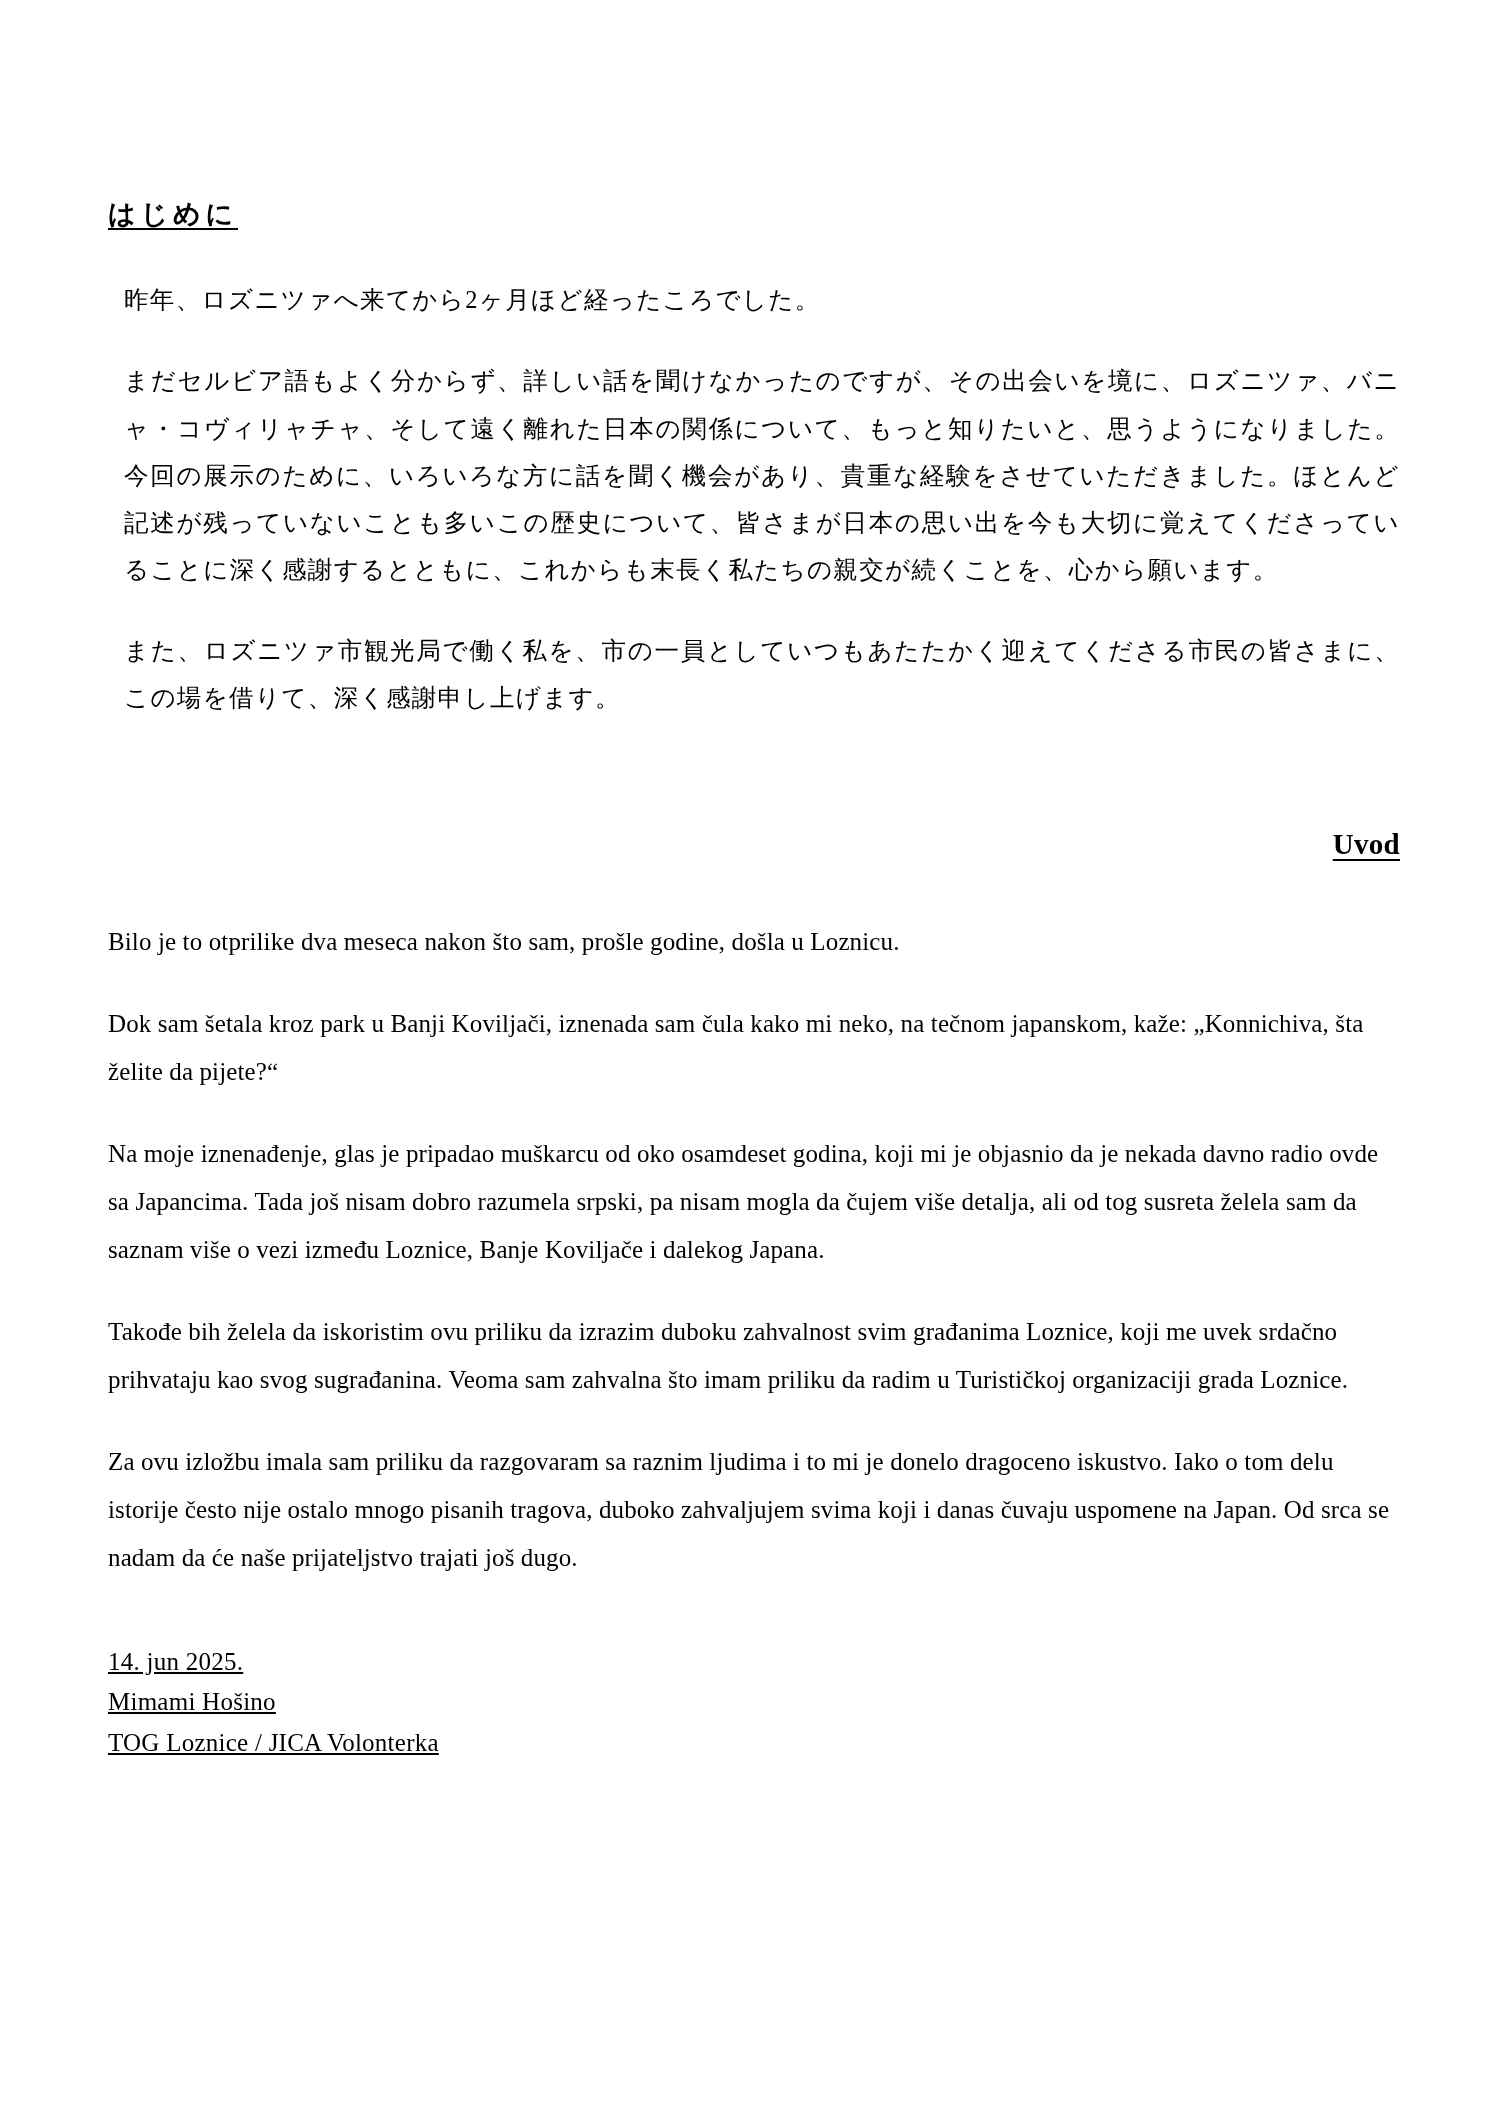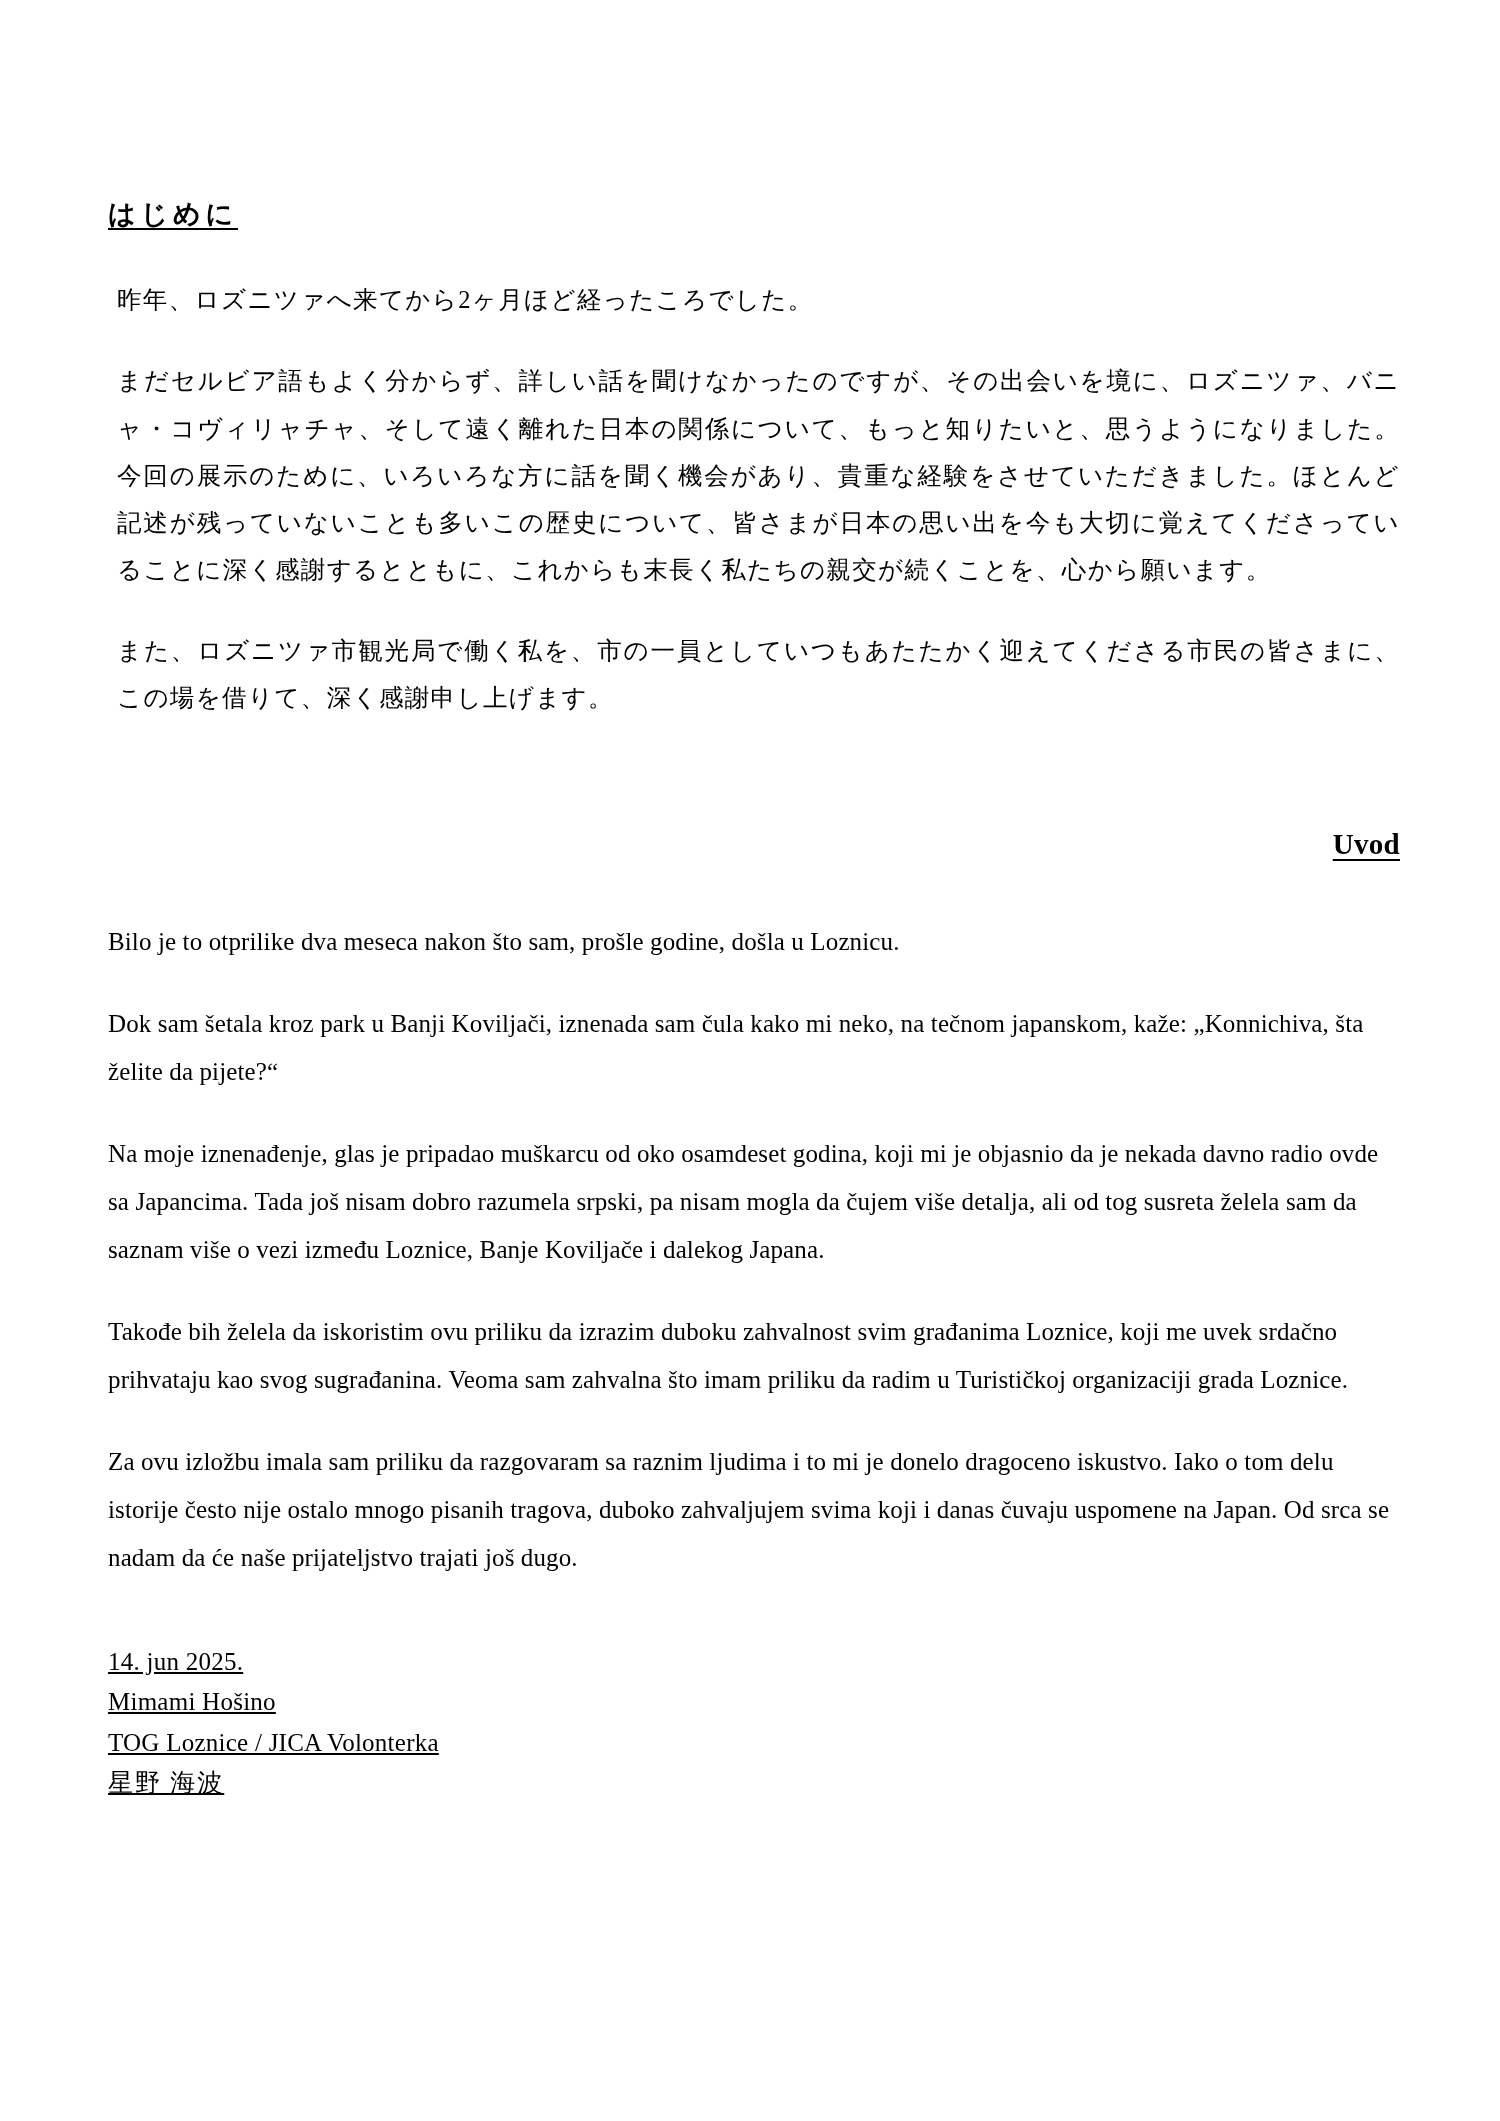--- a/index.html
+++ b/index.html
@@ -50,21 +50,21 @@
 
   
   .jp-block {
     font-size: 24.5px;
     line-height: 1.92;
     letter-spacing: 0.055em;
     text-align: justify;
     text-justify: inter-character;
   }
   .jp-block p {
-    margin: 0 0 34px 9px;
+    margin: 0 0 34px 16px;
   }
   .jp-block p:last-child {
     margin-bottom: 0;
   }
 
   
   .sr-block {
     font-size: 25px;
     line-height: 1.92;
     letter-spacing: 0.005em;
@@ -124,17 +124,16 @@
       <p>Dok sam šetala kroz park u Banji Koviljači, iznenada sam čula kako mi neko, na tečnom japanskom, kaže: „Konnichiva, šta želite da pijete?“</p>
       <p>Na moje iznenađenje, glas je pripadao muškarcu od oko osamdeset godina, koji mi je objasnio da je nekada davno radio ovde sa Japancima. Tada još nisam dobro razumela srpski, pa nisam mogla da čujem više detalja, ali od tog susreta želela sam da saznam više o vezi između Loznice, Banje Koviljače i dalekog Japana.</p>
       <p>Takođe bih želela da iskoristim ovu priliku da izrazim duboku zahvalnost svim građanima Loznice, koji me uvek srdačno prihvataju kao svog sugrađanina. Veoma sam zahvalna što imam priliku da radim u Turističkoj organizaciji grada Loznice.</p>
       <p>Za ovu izložbu imala sam priliku da razgovaram sa raznim ljudima i to mi je donelo dragoceno iskustvo. Iako o tom delu istorije često nije ostalo mnogo pisanih tragova, duboko zahvaljujem svima koji i danas čuvaju uspomene na Japan. Od srca se nadam da će naše prijateljstvo trajati još dugo.</p>
     </div>
 
     <div class="signature">
       <span class="sig-line">14. jun 2025.</span>
       <span class="sig-line">Mimami Hošino</span>
       <span class="sig-line">TOG Loznice / JICA Volonterka</span>
-      <span class="sig-line sig-jp">星野 海波</span>
     </div>
 
   </div>
 </div>
 
 </body></html>

